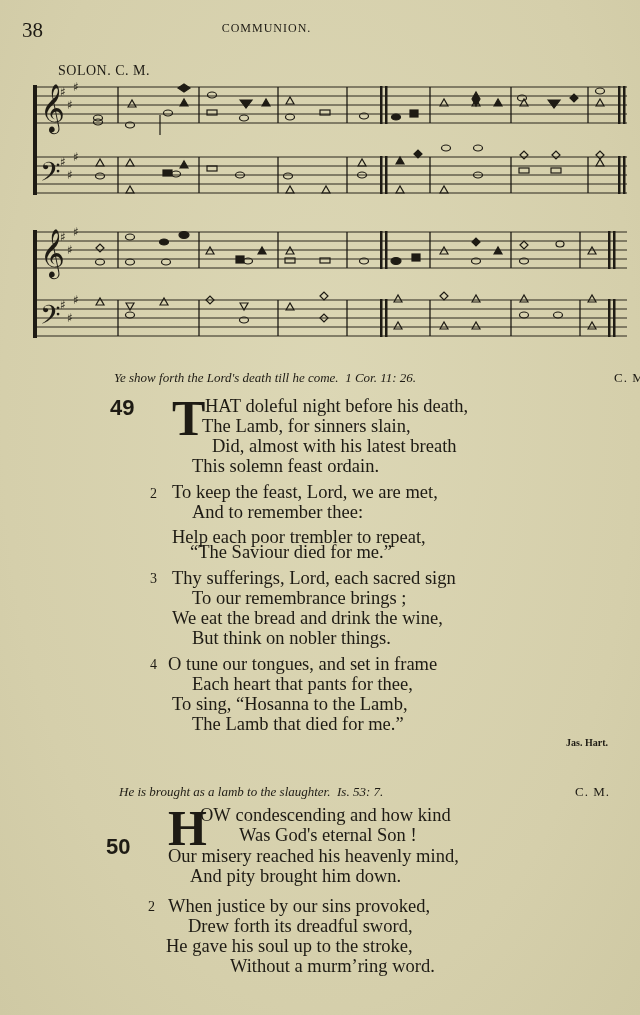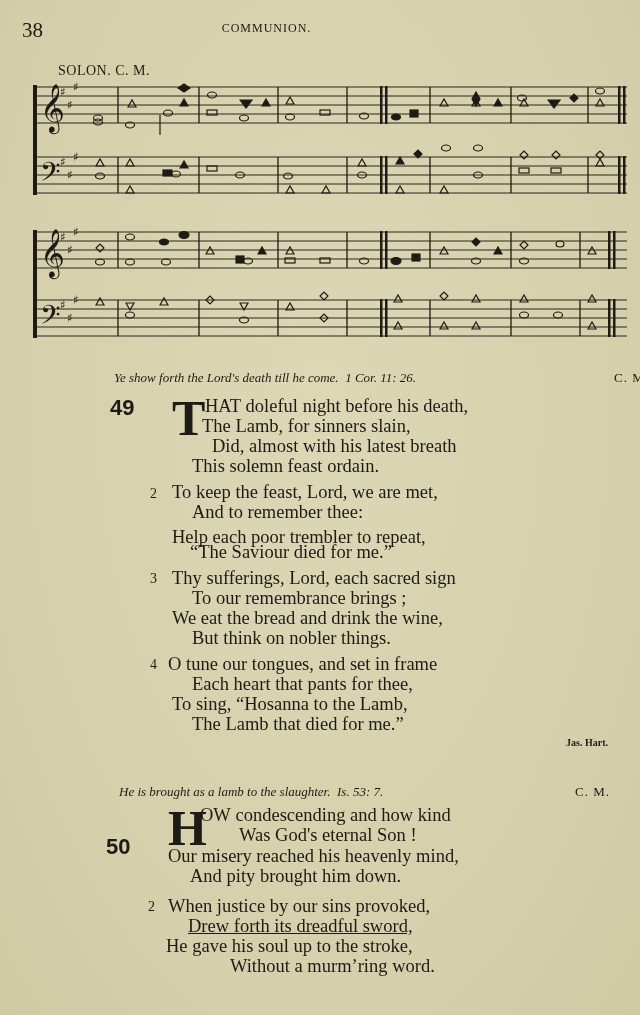--- a/index.html
+++ b/index.html
@@ -272,15 +272,15 @@
 </div>
 <div class="abs hymn-number" style="left:106px; top:806px;margin-top:28px;">50</div>
 <div class="abs dropcap" style="left:168px; top:806px;">H</div>
 <div class="abs line" style="left:200px; top:805px;"><span class="smallcaps">OW</span> <span>condescending and how kind</span></div>
 <div class="abs line" style="left:212px; top:825px;margin-left:27px;">Was God's eternal Son !</div>
 <div class="abs line" style="left:168px; top:846px;">Our misery reached his heavenly mind,</div>
 <div class="abs line" style="left:190px; top:866px;">And pity brought him down.</div>
 
 <div class="abs verse-num" style="left:148px; top:899px;">2</div>
 <div class="abs line" style="left:168px; top:896px;">When justice by our sins provoked,</div>
-<div class="abs line" style="left:188px; top:916px;text-decoration:underline;">Drew forth its dreadful sword,</div>
+<div class="abs line" style="left:188px; top:916px;">Drew forth its dreadful sword,</div>
 <div class="abs line" style="left:166px; top:936px;">He gave his soul up to the stroke,</div>
 <div class="abs line" style="left:186px; top:956px;margin-left:44px;">Without a murm’ring word.</div>
 
 </body></html>

